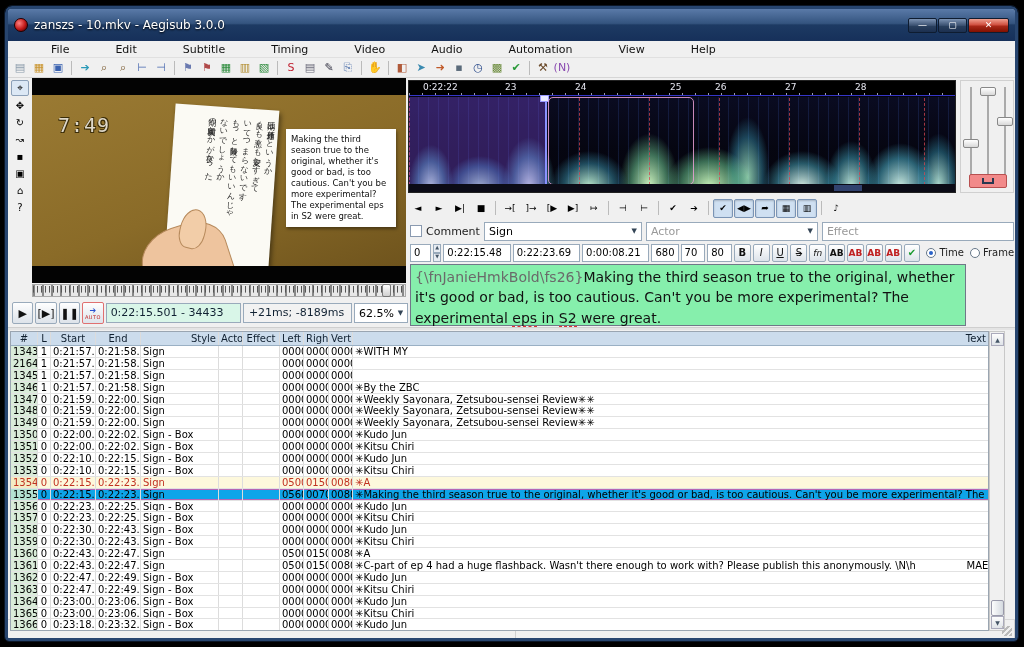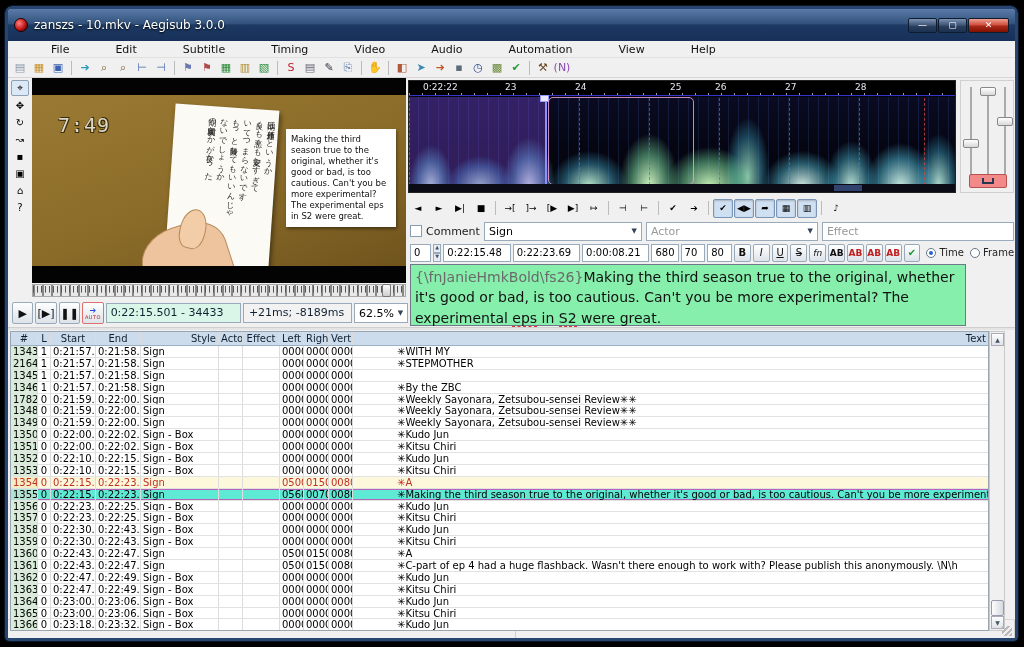--- a/index.html
+++ b/index.html
@@ -145,26 +145,26 @@
   .grow { display:flex; height:11.9px; line-height:11.5px; border-bottom:1px solid #e2e2e2; background:#fff; white-space:nowrap; }
   .grow.head { background:#ccdcec; border-bottom:1px solid #9ab0c4; height:14px; line-height:13px; color:#102030; }
   .gc { padding:0 2px; border-right:1px solid #dcdcdc; overflow:hidden; flex-shrink:0; text-align:center; }
   .c-n { width:27px; background:#d9ecd9; }
   .c-l { width:13px; }
   .c-s, .c-e { width:45px; }
   .c-st { width:78px; text-align:left; }
   .c-a { width:24px; }
   .c-ef { width:37px; }
   .c-ml { width:24px; } .c-mr { width:25px; } .c-mv { width:24px; }
-  .c-t { flex:1; text-align:left; white-space:pre; border-right:none;margin-left:42px; }
+  .c-t { flex:1; text-align:left; white-space:pre; border-right:none; }
   .grow.head .c-n { background:#ccdcec; }
   .grow.head .c-st, .grow.head .c-t { text-align:right; }
   .grow.collision { background:#fdf8dc; color:#c03020; }
   .grow.collision .c-n { background:#f4ecc4; color:#c03020; }
-  .grow.selected { background:#5eead4; box-shadow:inset 0 1px 0 #b565b5, inset 0 -1px 0 #b565b5; }
+  .grow.selected { background:#0ea5e9; box-shadow:inset 0 1px 0 #b565b5, inset 0 -1px 0 #b565b5; }
   .grow.selected .c-n { background:#b4e2d2; }
 
   .vscroll { position:absolute; left:981px; top:253px; width:16px; height:300px; background:#f0f0f0; border:1px solid #c8c8c8; }
   .vs-btn { position:absolute; left:1px; width:13px; height:13px; background:linear-gradient(#fdfdfd,#dfe3e8); border:1px solid #aab; font-size:6px; text-align:center; line-height:12px; color:#456; }
   .vs-up { top:1px; } .vs-dn { bottom:1px; }
   .vs-thumb { position:absolute; left:1px; top:268px; width:13px; height:16px; background:linear-gradient(90deg,#fdfdfd,#d5dae0); border:1px solid #99a; border-radius:2px; }
 
   .statusbar { height:19px; background:#f0f0f0; border-top:1px solid #d8d8d8; display:flex; }
   .sb-pane { border-right:1px solid #d0d0d0; }
   .sb-pane.one { width:508px; }
@@ -532,21 +532,20 @@
           <span class="gc c-n">2164</span>
           <span class="gc c-l">1</span>
           <span class="gc c-s">0:21:57.00</span>
           <span class="gc c-e">0:21:58.42</span>
           <span class="gc c-st">Sign</span>
           <span class="gc c-a"></span>
           <span class="gc c-ef"></span>
           <span class="gc c-ml">0000</span>
           <span class="gc c-mr">0000</span>
           <span class="gc c-mv">0000</span>
-          <span class="gc c-t">✳STEPMOTHER</span>
         </div>
         <div class="grow">
           <span class="gc c-n">1345</span>
           <span class="gc c-l">1</span>
           <span class="gc c-s">0:21:57.00</span>
           <span class="gc c-e">0:21:58.42</span>
           <span class="gc c-st">Sign</span>
           <span class="gc c-a"></span>
           <span class="gc c-ef"></span>
           <span class="gc c-ml">0000</span>
@@ -560,21 +559,21 @@
           <span class="gc c-e">0:21:58.42</span>
           <span class="gc c-st">Sign</span>
           <span class="gc c-a"></span>
           <span class="gc c-ef"></span>
           <span class="gc c-ml">0000</span>
           <span class="gc c-mr">0000</span>
           <span class="gc c-mv">0000</span>
           <span class="gc c-t">✳By the ZBC</span>
         </div>
         <div class="grow">
-          <span class="gc c-n">1782</span>
+          <span class="gc c-n">1347</span>
           <span class="gc c-l">0</span>
           <span class="gc c-s">0:21:59.17</span>
           <span class="gc c-e">0:22:00.42</span>
           <span class="gc c-st">Sign</span>
           <span class="gc c-a"></span>
           <span class="gc c-ef"></span>
           <span class="gc c-ml">0000</span>
           <span class="gc c-mr">0000</span>
           <span class="gc c-mv">0000</span>
           <span class="gc c-t">✳Weekly Sayonara, Zetsubou-sensei Review✳✳</span>

